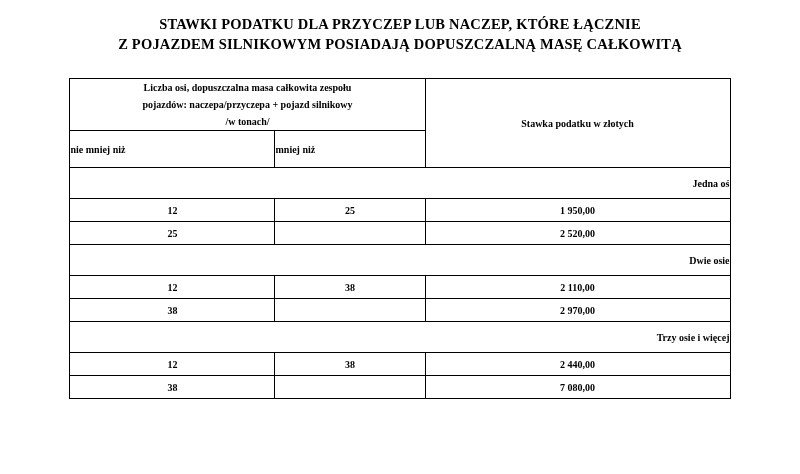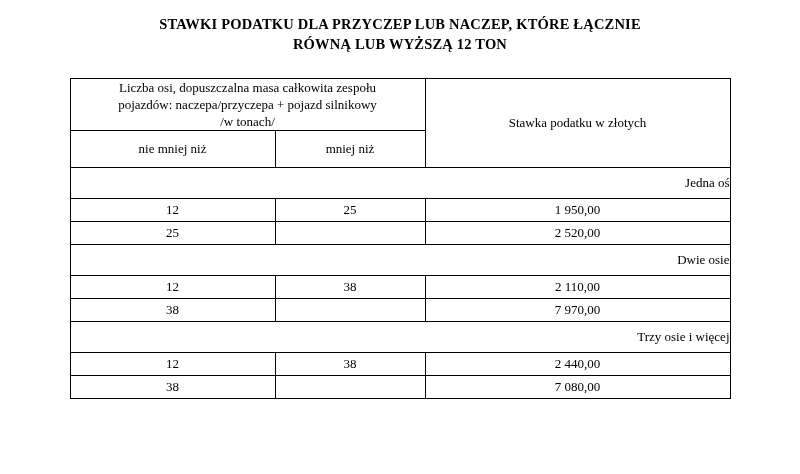--- a/index.html
+++ b/index.html
@@ -34,36 +34,36 @@
   table.tax-table {
     border-collapse: collapse;
     margin: 24px auto 0 auto;
     width: 660px;
     table-layout: fixed;
   }
   table.tax-table td,
   table.tax-table th {
     border: 1px solid #000000;
     padding: 0;
-    font-weight: normal;
-    font-size: 13px;
+    font-weight: bold;
+    font-size: 10px;
     vertical-align: middle;
   }
   .hdr-group {
     text-align: center;
     font-weight: bold;
     font-size: 12.5px;
     line-height: 17px;
     padding: 6px 10px 7px 10px;
   }
   .hdr-group .line {
     display: block;
   }
   .hdr-sub {
-    text-align: center;
+    text-align: left;
     font-weight: bold;
     font-size: 12.5px;
     height: 36px;
   }
   .hdr-rate {
     text-align: center;
     font-weight: bold;
     font-size: 12.5px;
     padding: 4px 8px;
     margin-top: 9px;
@@ -83,21 +83,21 @@
   .col-b { width: 150px; }
   .col-c { width: 305px; }
 </style>
 </head>
 <body>
 
 <div class="page">
 
   <div class="title">
     <div>STAWKI PODATKU DLA PRZYCZEP LUB NACZEP, KTÓRE ŁĄCZNIE</div>
-    <div>RÓWNĄ LUB WYŻSZĄ 12 TON</div>
+    <div>Z POJAZDEM SILNIKOWYM POSIADAJĄ DOPUSZCZALNĄ MASĘ CAŁKOWITĄ</div>
   </div>
 
   <table class="tax-table">
     <colgroup>
       <col class="col-a">
       <col class="col-b">
       <col class="col-c">
     </colgroup>
     <tbody>
       <tr>
@@ -131,21 +131,21 @@
         <td colspan="3">Dwie osie</td>
       </tr>
       <tr class="data-row">
         <td>12</td>
         <td>38</td>
         <td>2 110,00</td>
       </tr>
       <tr class="data-row">
         <td>38</td>
         <td></td>
-        <td>7 970,00</td>
+        <td>2 970,00</td>
       </tr>
 
       <tr class="section-row">
         <td colspan="3">Trzy osie i więcej</td>
       </tr>
       <tr class="data-row">
         <td>12</td>
         <td>38</td>
         <td>2 440,00</td>
       </tr>

